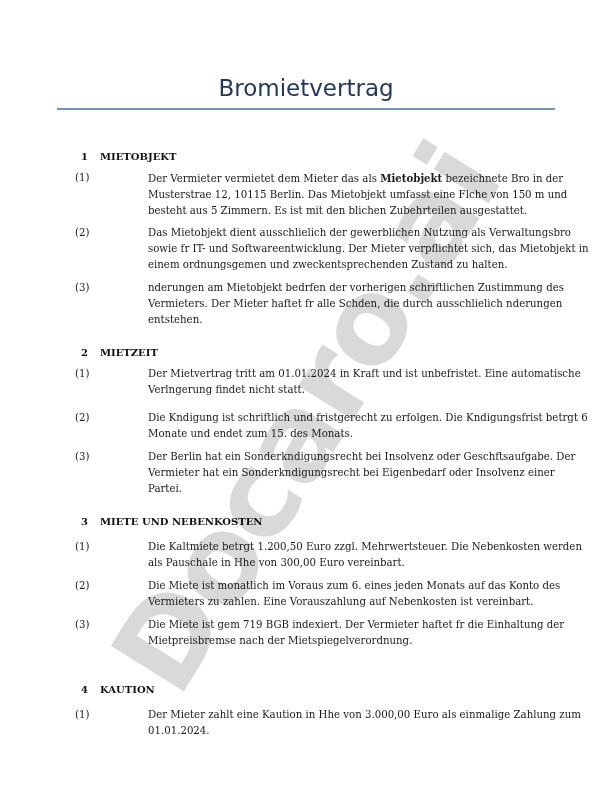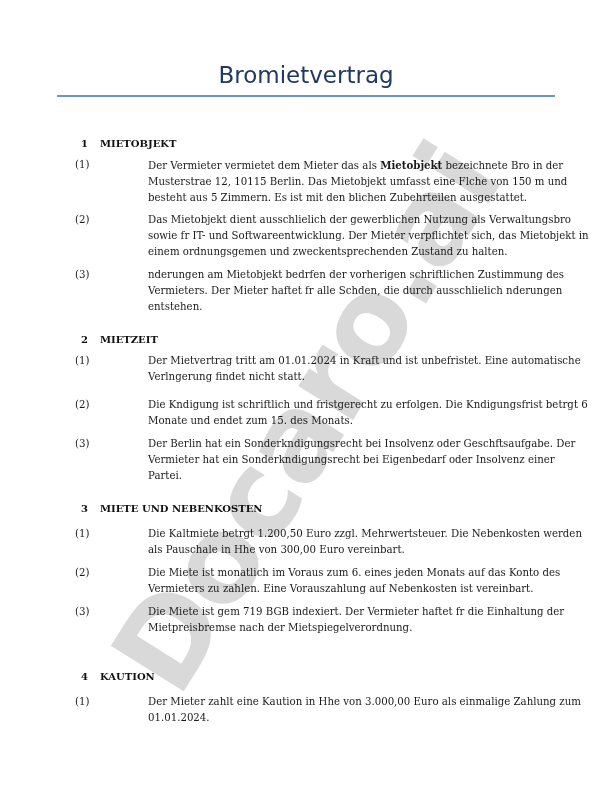--- a/index.html
+++ b/index.html
@@ -36,21 +36,21 @@
     position: absolute; left: 0; top: 0; width: 612px; height: 792px;
     pointer-events: none; z-index: 0;
   }
   .watermark-text {
     position: absolute; left: 306px; top: 418px;
     transform: translate(-50%, -50%) rotate(-58deg);
     font-family: "DejaVu Sans", "Liberation Sans", sans-serif;
     font-weight: bold; font-size: 118px; color: #d9d9d9;
     white-space: nowrap; letter-spacing: -2px;
   }
-  .content { position: absolute; left: 0; top: 3px; width: 612px; height: 691px; z-index: 1; }
+  .content { position: absolute; left: 0; top: 16px; width: 612px; height: 691px; z-index: 1; }
 </style>
 </head>
 <body>
 
 <div class="page">
 
   <div class="watermark">
     <div class="watermark-text">Docaro.ai</div>
   </div>
 

